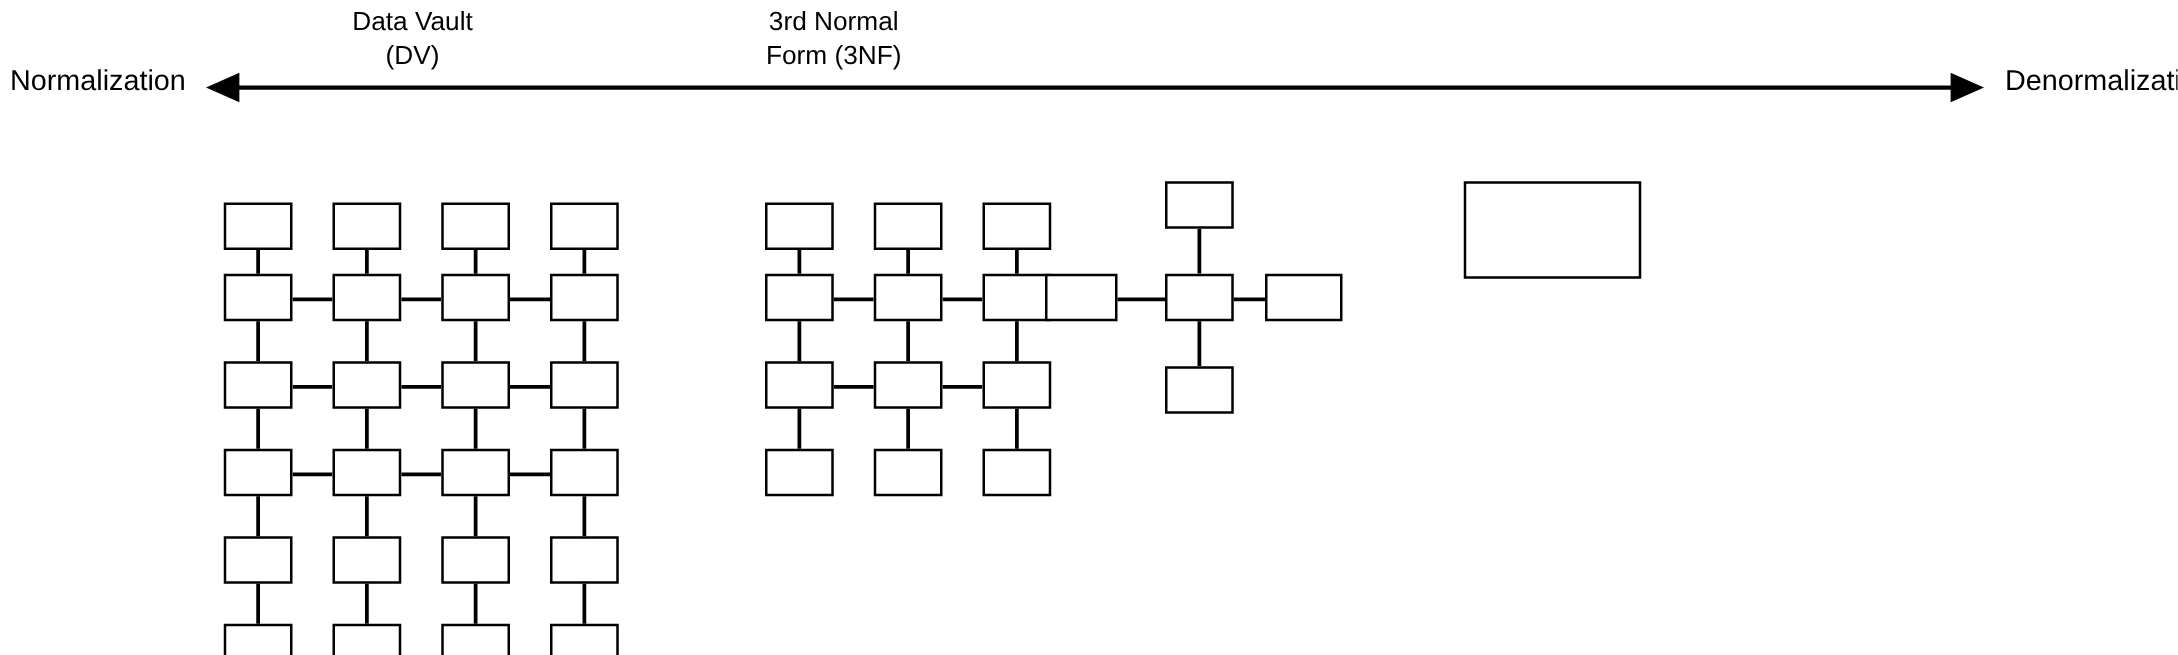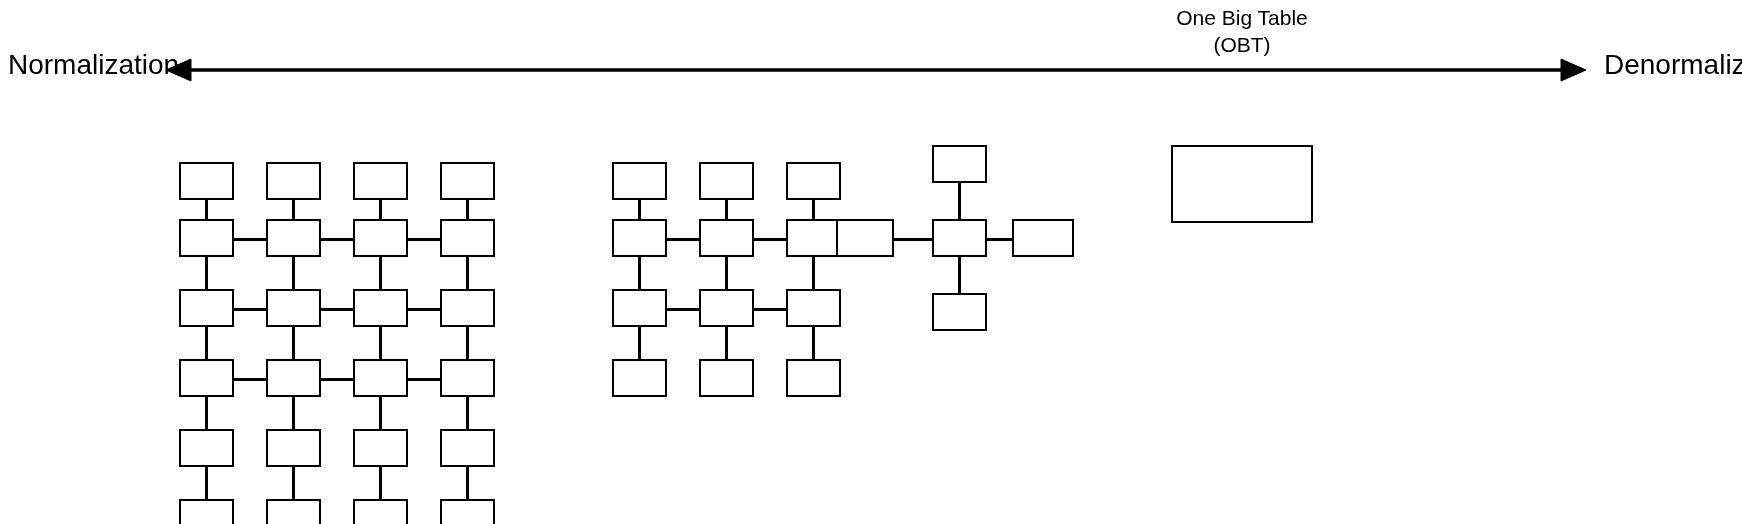--- a/index.html
+++ b/index.html
@@ -15,21 +15,21 @@
     color: #000000;
   }
   #canvas {
     position: relative;
     width: 1742px;
     height: 524px;
     background: #ffffff;
   }
   .axis-label {
     position: absolute;
-    font-size: 28px;
+    font-size: 23px;
     line-height: 25px;
     color: #000000;
     white-space: nowrap;
   }
   .axis-label.left  { left: 8px;  top: 52px; }
   .axis-label.right { left: 1604px; top: 52px; }
 
   .stage-label {
     position: absolute;
     font-size: 21px;
@@ -62,25 +62,27 @@
 </style>
 </head>
 <body>
 
 <div id="canvas">
 
   <div class="axis-label left">Normalization</div>
 
   <div class="axis-label right">Denormalization</div>
 
-
-
-
-  <div class="stage-label" style="left:1142px; top:4px; width:200px;">One Big Table
-(OBT)</div>
+  <div class="stage-label" style="left:230px; top:4px; width:200px;">Data Vault
+(DV)</div>
+
+  <div class="stage-label" style="left:567px; top:4px; width:200px;">3rd Normal
+Form (3NF)</div>
+
+
 
   <svg class="overlay" viewBox="0 0 1742 524">
     <g stroke="#000000" fill="#000000">
       <line x1="180" y1="70" x2="1572" y2="70" stroke-width="3.4"></line>
       <polygon points="166,70 191,59 191,81"></polygon>
       <polygon points="1586,70 1561,59 1561,81"></polygon>
     </g>
   </svg>
 
   <div class="connector v" style="left:205px; top:198px; height:23px;"></div>

